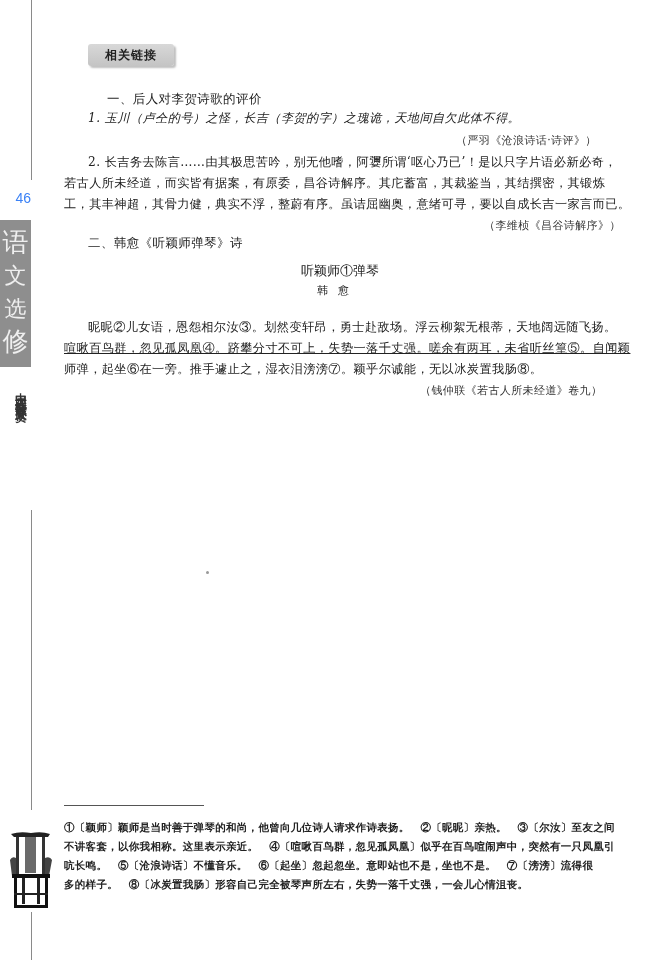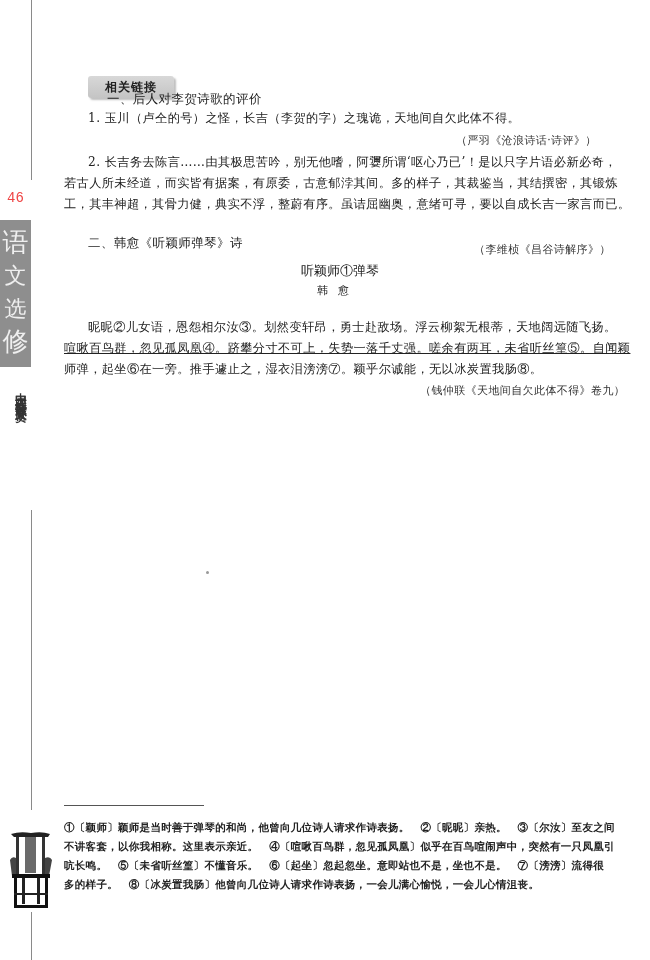--- a/index.html
+++ b/index.html
@@ -4,34 +4,34 @@
 <style>
   * { margin: 0; padding: 0; box-sizing: border-box; }
   html, body { width: 650px; height: 960px; background: #ffffff; overflow: hidden; }
   body { position: relative; font-family: "DejaVu Serif", "Liberation Serif", serif; color: #222; }
 
   .vline { position: absolute; left: 31px; width: 1px; background: #8a8a8a; }
   .vline.top { top: 0; height: 180px; }
   .vline.mid { top: 510px; height: 300px; }
   .vline.bot { top: 912px; height: 48px; }
 
-  .page-number { position: absolute; left: 0; top: 190px; width: 31px; text-align: center;
-    font-family: Liberation Mono, monospace; font-size: 14px; color: #ef4444; }
+  .page-number { position: absolute; left: 0; top: 190px; width: 31px; text-align: right;
+    font-family: Liberation Sans, sans-serif; font-size: 14px; color: #3b82f6; }
 
   .series-band { position: absolute; left: 0; top: 220px; width: 31px; height: 147px;
     background: #8e8e8e; display: flex; flex-direction: column; align-items: center; padding-top: 6px; }
   .series-band span { color: #efefef; font-size: 22px; line-height: 33px; font-family: "DejaVu Serif", serif; }
   .series-band span.big { font-size: 26px; }
 
   .book-title { position: absolute; left: 4px; top: 384px; width: 24px; writing-mode: vertical-rl;
     font-size: 11.5px; letter-spacing: 2px; font-weight: bold; color: #333; }
 
   .chair { position: absolute; left: 8px; top: 830px; width: 46px; height: 80px; }
 
-  .tag { position: absolute; left: 88px; top: 76px; width: 86px; height: 22px;
+  .tag { position: absolute; left: 88px; top: 44px; width: 86px; height: 22px;
     background: linear-gradient(#d8d8d8, #c4c4c4); border-radius: 3px;
     box-shadow: 2px 2px 2px rgba(0,0,0,.25);
     font-family: Liberation Mono, monospace; font-weight: bold; font-size: 12px; color: #222;
     display: flex; align-items: center; justify-content: center; letter-spacing: 1px; }
 
   .txt { position: absolute; font-size: 12.2px; line-height: 21px; white-space: nowrap; letter-spacing: 0.4px; }
   .heading { font-size: 12.5px; }
   .src { font-size: 11px; color: #333; }
 
   .poem-title { position: absolute; left: 0; width: 650px; text-align: center; padding-left: 30px; font-size: 13px; }
@@ -72,37 +72,37 @@
   <rect x="37" y="48" width="3" height="30" fill="#111"></rect>
   <rect x="14" y="48" width="3" height="26" fill="#222"></rect>
   <rect x="29" y="48" width="3" height="26" fill="#222"></rect>
   <rect x="6" y="63" width="34" height="2" fill="#222"></rect>
   <rect x="6" y="75" width="34" height="3" fill="#111"></rect>
 </svg>
 
 <div class="tag">相关链接</div>
 
 <div class="txt heading" style="left:88px; top:88px;margin-left:19px;">一、后人对李贺诗歌的评价</div>
-<div class="txt" style="left:88px; top:108px;">1. 玉川（卢仝的号）之怪，长吉（李贺的字）之瑰诡，天地间自欠此体不得。</div>
+<div class="txt" style="left:88px; top:108px;font-style:italic;">1. 玉川（卢仝的号）之怪，长吉（李贺的字）之瑰诡，天地间自欠此体不得。</div>
 <div class="txt src" style="left:456px; top:130px;">（严羽《沧浪诗话·诗评》）</div>
 
 <div class="txt" style="left:88px; top:152px;">2. 长吉务去陈言……由其极思苦吟，别无他嗜，阿㜷所谓‘呕心乃已’！是以只字片语必新必奇，</div>
-<div class="txt" style="left:64px; top:173px;">若古人所未经道，而实皆有据案，有原委，古意郁浡其间。多的样子，其裁鉴当，其结撰密，其锻炼</div>
+<div class="txt" style="left:64px; top:173px;">若古人所未经道，而实皆有据案，有原委，昌谷诗解序。其庀蓄富，其裁鉴当，其结撰密，其锻炼</div>
 <div class="txt" style="left:64px; top:194px;">工，其丰神超，其骨力健，典实不浮，整蔚有序。虽诘屈幽奥，意绪可寻，要以自成长吉一家言而已。</div>
-<div class="txt src" style="left:474px; top:215px;margin-top:24px;">（李维桢《昌谷诗解序》）</div>
+<div class="txt src" style="left:484px; top:215px;">（李维桢《昌谷诗解序》）</div>
 
 <div class="txt heading" style="left:88px; top:232px;">二、韩愈《听颖师弹琴》诗</div>
 
 <div class="poem-title" style="top:262px;">听颖师①弹琴</div>
 <div class="poem-author" style="top:283px;">韩愈</div>
 
 <div class="txt" style="left:88px; top:317px;">昵昵②儿女语，恩怨相尔汝③。划然变轩昂，勇士赴敌场。浮云柳絮无根蒂，天地阔远随飞扬。</div>
 <div class="txt" style="left:64px; top:338px;text-decoration:underline;">喧啾百鸟群，忽见孤凤凰④。跻攀分寸不可上，失势一落千丈强。嗟余有两耳，未省听丝篁⑤。自闻颖</div>
 <div class="txt" style="left:64px; top:359px;">师弹，起坐⑥在一旁。推手遽止之，湿衣泪滂滂⑦。颖乎尔诚能，无以冰炭置我肠⑧。</div>
-<div class="txt src" style="left:420px; top:380px;">（钱仲联《天地间自欠此体不得》卷九）</div>
+<div class="txt src" style="left:420px; top:380px;">（钱仲联《若古人所未经道》卷九）</div>
 
 <div class="dot"></div>
 
 <div class="fn-rule"></div>
 <div class="fn" style="top:818px;">①〔颖师〕颖师是当时善于弹琴的和尚，他曾向几位诗人请求作诗表扬。　②〔昵昵〕亲热。　③〔尔汝〕至友之间</div>
 <div class="fn" style="top:837px;">不讲客套，以你我相称。这里表示亲近。　④〔喧啾百鸟群，忽见孤凤凰〕似乎在百鸟喧闹声中，突然有一只凤凰引</div>
-<div class="fn" style="top:856px;">吭长鸣。　⑤〔未省听丝篁〕不懂音乐。　⑥〔起坐〕忽起忽坐。意即站也不是，坐也不是。　⑦〔滂滂〕流得很</div>
-<div class="fn" style="top:875px;">多的样子。　⑧〔冰炭置我肠〕他曾向几位诗人请求作诗表扬，一会儿满心愉悦，一会儿心情沮丧。</div>
+<div class="fn" style="top:856px;">吭长鸣。　⑤〔沧浪诗话〕不懂音乐。　⑥〔起坐〕忽起忽坐。意即站也不是，坐也不是。　⑦〔滂滂〕流得很</div>
+<div class="fn" style="top:875px;">多的样子。　⑧〔冰炭置我肠〕形容自己完全被琴声所左右，失势一落千丈强，一会儿心情沮丧。</div>
 
 </body></html>

